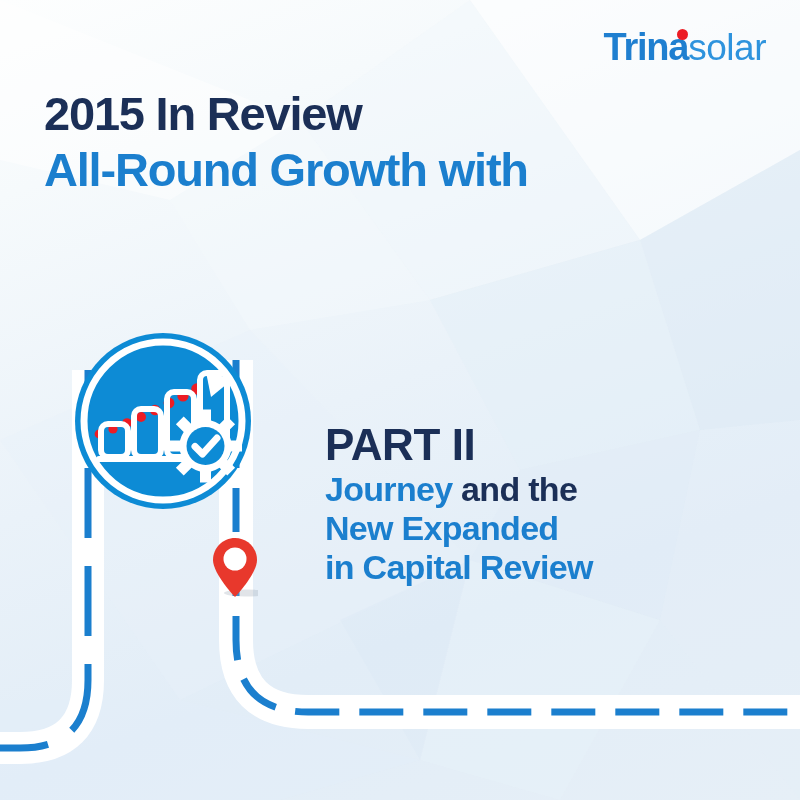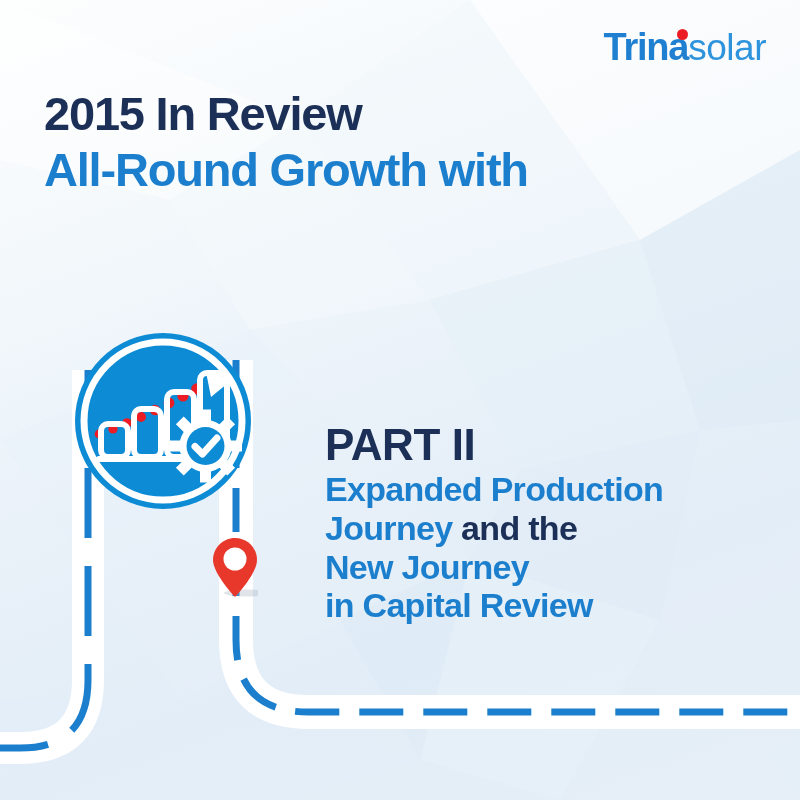--- a/index.html
+++ b/index.html
@@ -216,19 +216,18 @@
     <span class="logo-dot"></span>
   </div>
 
   <div id="headline">
     <span class="hl-line1">2015 In Review</span>
     <span class="hl-line2">All-Round Growth with</span>
   </div>
 
   <div id="part">
     <span class="part-label">PART II</span>
-    <span class="part-row"><span class="c-blue">Expanded Production</span></span>
     <span class="part-row"><span class="c-blue">Journey</span><span class="c-navy"> and the</span></span>
-    <span class="part-row"><span class="c-blue">New Journey</span></span>
+    <span class="part-row"><span class="c-blue">New Expanded</span></span>
     <span class="part-row"><span class="c-blue">in Capital Review</span></span>
   </div>
 
 </div>
 
 </body></html>

